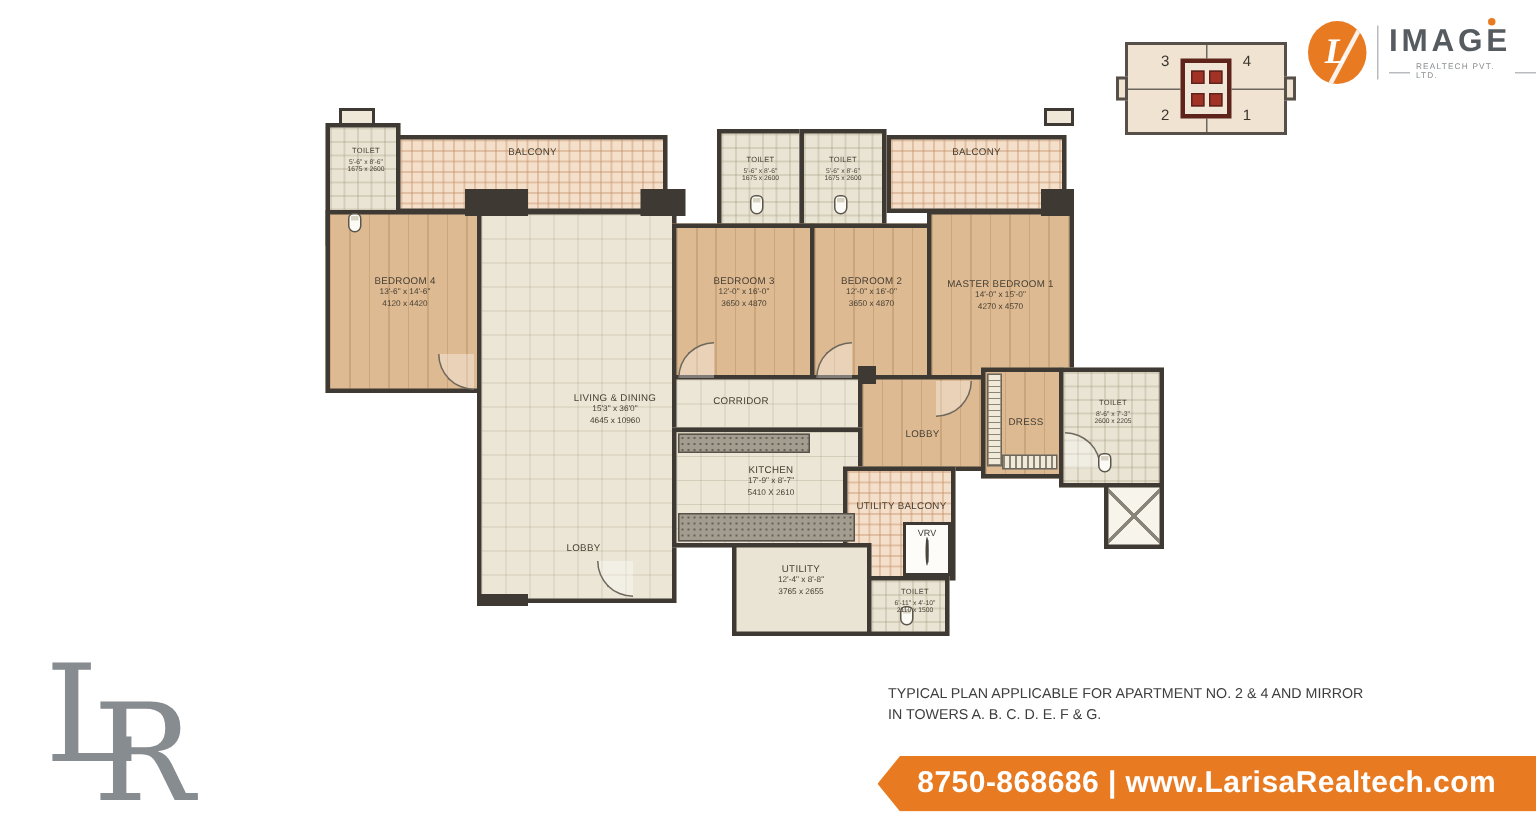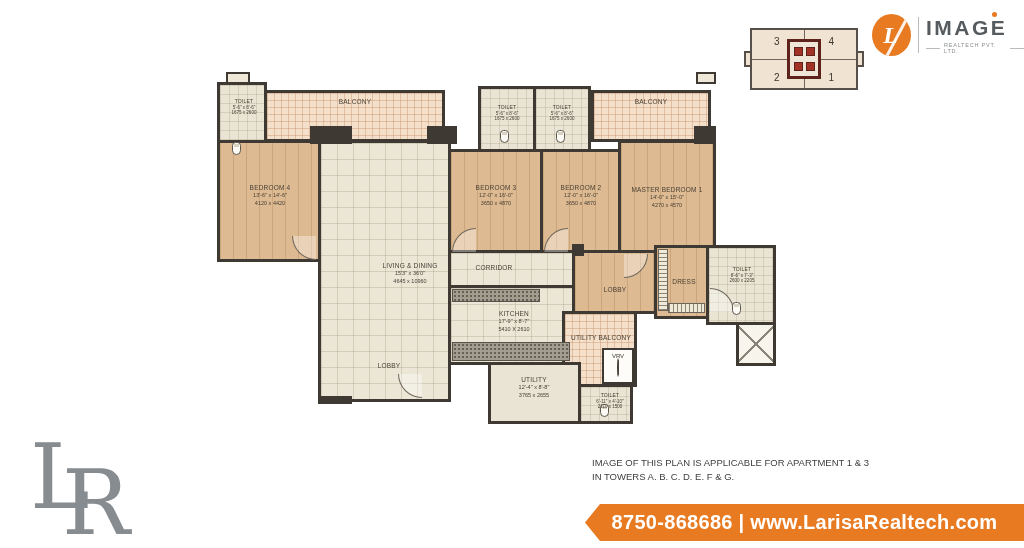--- a/index.html
+++ b/index.html
@@ -284,20 +284,20 @@
       <div class="word">IMAGE</div>
       <div class="idot" style="position:absolute;right:27px;top:-2px;width:5px;height:5px;border-radius:50%;background:#e87b22"></div>
       <div class="sub">REALTECH PVT. LTD.</div>
     </div>
   </div>
 
   <span class="wm" style="left:30px;top:432px;font-size:90px">L</span>
   <span class="wm" style="left:62px;top:458px;font-size:90px">R</span>
 
   <div id="disclaimer">
-    <div>IMAGE OF THIS PLAN IS APPLICABLE FOR APARTMENT 1 &amp; 3</div>
+    <div>TYPICAL PLAN APPLICABLE FOR APARTMENT NO. 2 &amp; 4 AND MIRROR</div>
     <div>IN TOWERS A. B. C. D. E. F &amp; G.</div>
   </div>
   <div id="banner">
     <span>8750-868686 | www.LarisaRealtech.com</span>
   </div>
 
 </div>
 
 </body></html>

